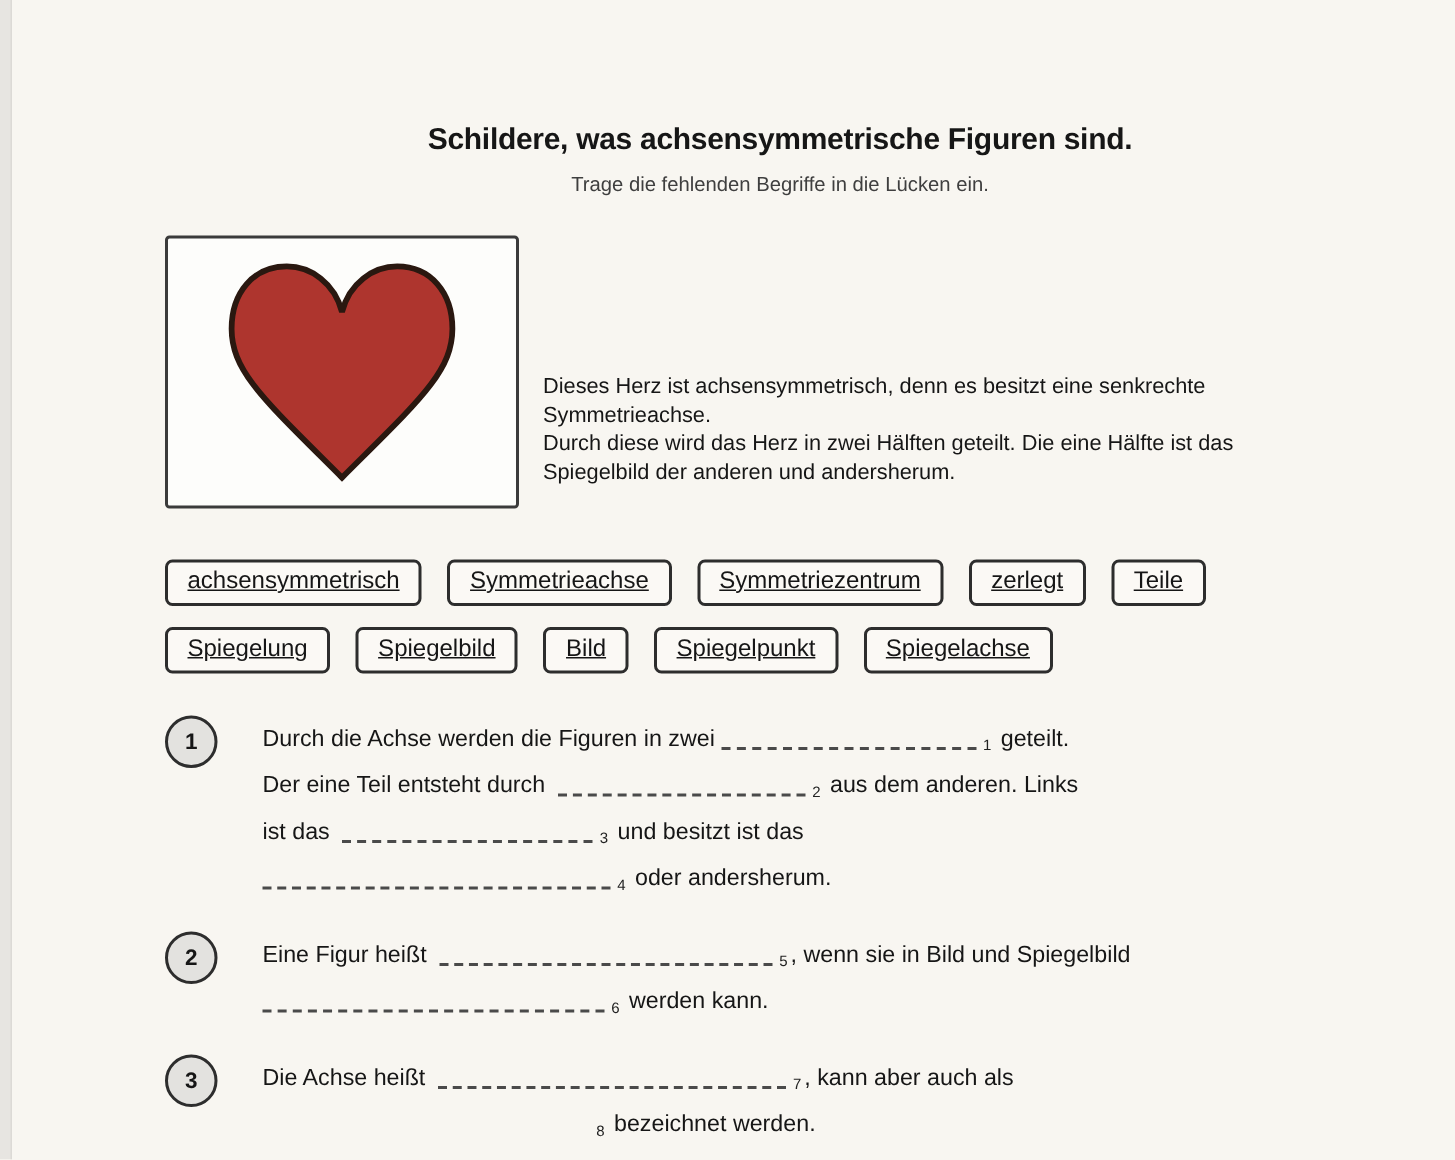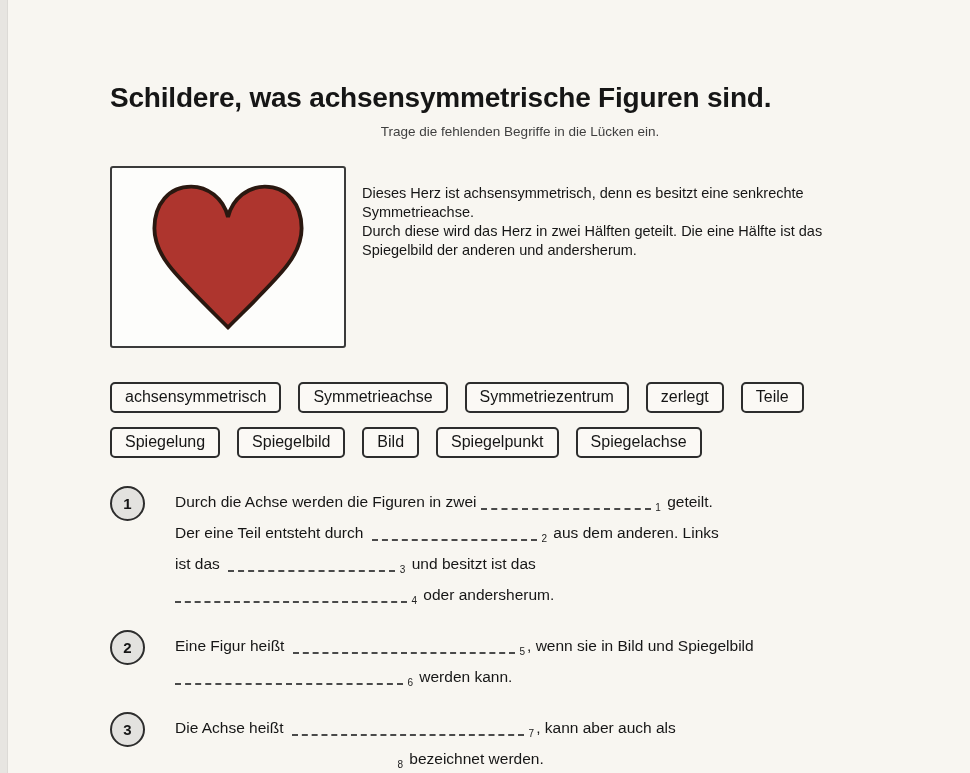--- a/index.html
+++ b/index.html
@@ -3,34 +3,34 @@
 <meta charset="utf-8">
 <style>
   html,body{margin:0;padding:0;}
   body{
     width:970px;height:773px;overflow:hidden;position:relative;
     background:#f8f6f1;color:#161616;
     font-family:"Liberation Sans","DejaVu Sans",sans-serif;
   }
   .edge-strip{position:absolute;left:0;top:0;bottom:0;width:7px;background:#e7e5e1;border-right:1px solid #dcdad6;}
   .page{padding:82px 40px 0 110px;}
-  .title{font-size:28px;font-weight:bold;margin:0 0 10px 0;letter-spacing:-0.2px;}
+  .title{font-size:20px;font-weight:bold;margin:0 0 10px 0;letter-spacing:-0.2px;text-align:center;}
   .subtitle{font-size:13.5px;color:#3f3f3f;margin:0 0 27px 0;text-align:center;}
-  .figure-row{display:flex;gap:16px;margin-bottom:34px;}
+  .figure-row{display:flex;gap:16px;margin-bottom:34px;align-items:flex-end;}
   .heart-box{
     flex:0 0 auto;width:232px;height:178px;background:#fdfdfb;
     border:2px solid #3b3b3b;border-radius:3px;
     display:flex;align-items:center;justify-content:center;
   }
   .intro{font-size:14.5px;line-height:19px;white-space:pre-line;padding-top:3px;max-width:500px;}
   .wb-row{display:flex;gap:17px;margin-bottom:14px;}
   .chip{
     font-family:inherit;font-size:16px;color:#161616;
     background:#fbf9f5;border:2px solid #2d2d2d;border-radius:5px;
-    padding:3px 13px 4px 13px;line-height:1.25;cursor:pointer;
+    padding:3px 13px 4px 13px;line-height:1.25;cursor:pointer;text-decoration:underline;
   }
   .exercises{margin-top:28px;}
   .exercise{display:flex;margin-bottom:20px;}
   .badge{
     flex:0 0 auto;width:31px;height:31px;border-radius:50%;
     border:2px solid #2d2d2d;background:#e3e2df;
     display:flex;align-items:center;justify-content:center;
     font-weight:bold;font-size:15px;
   }
   .ex-body{margin-left:30px;font-size:15.5px;}

